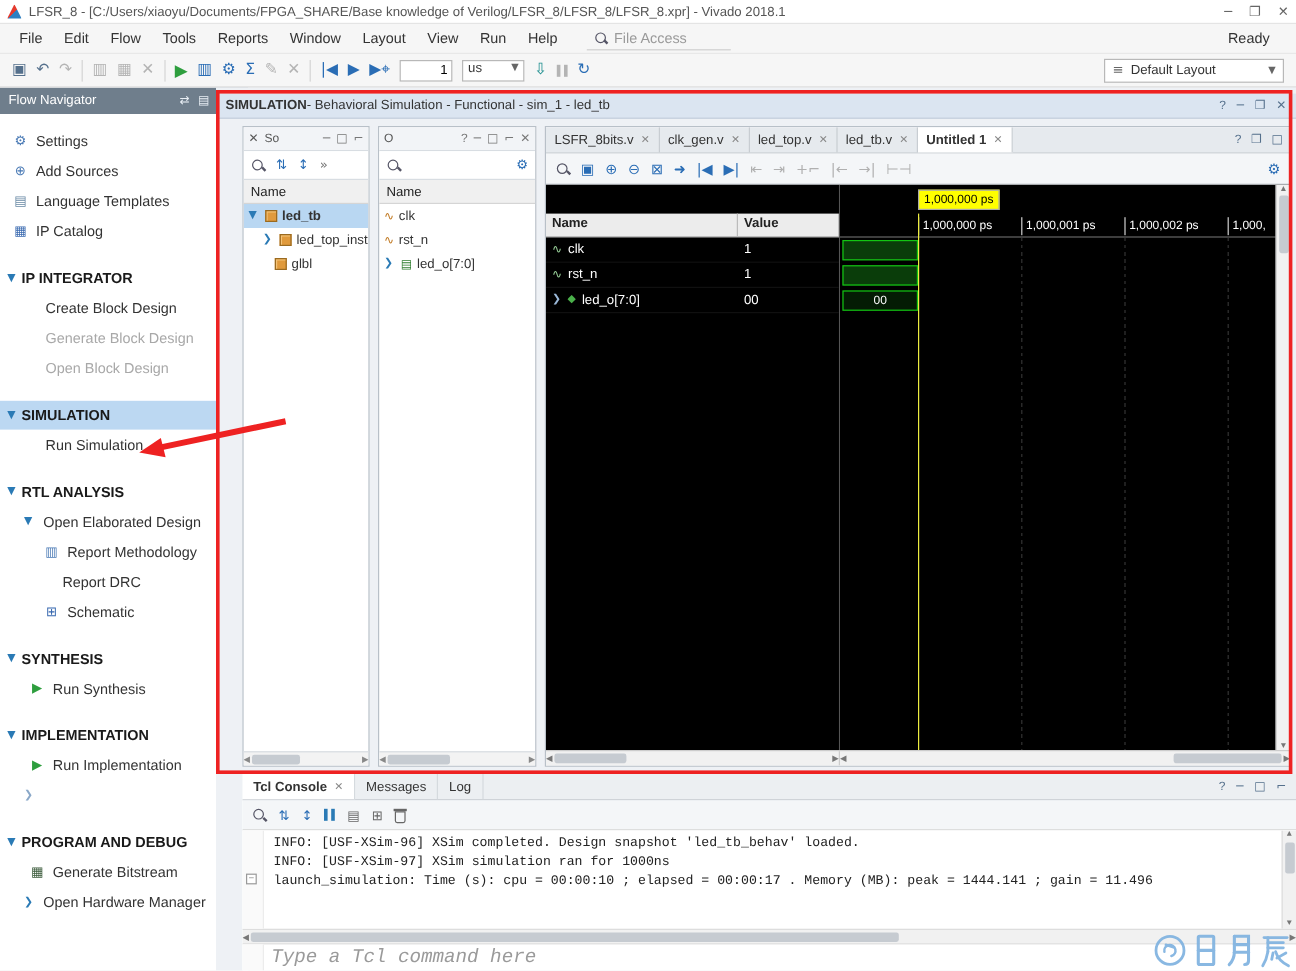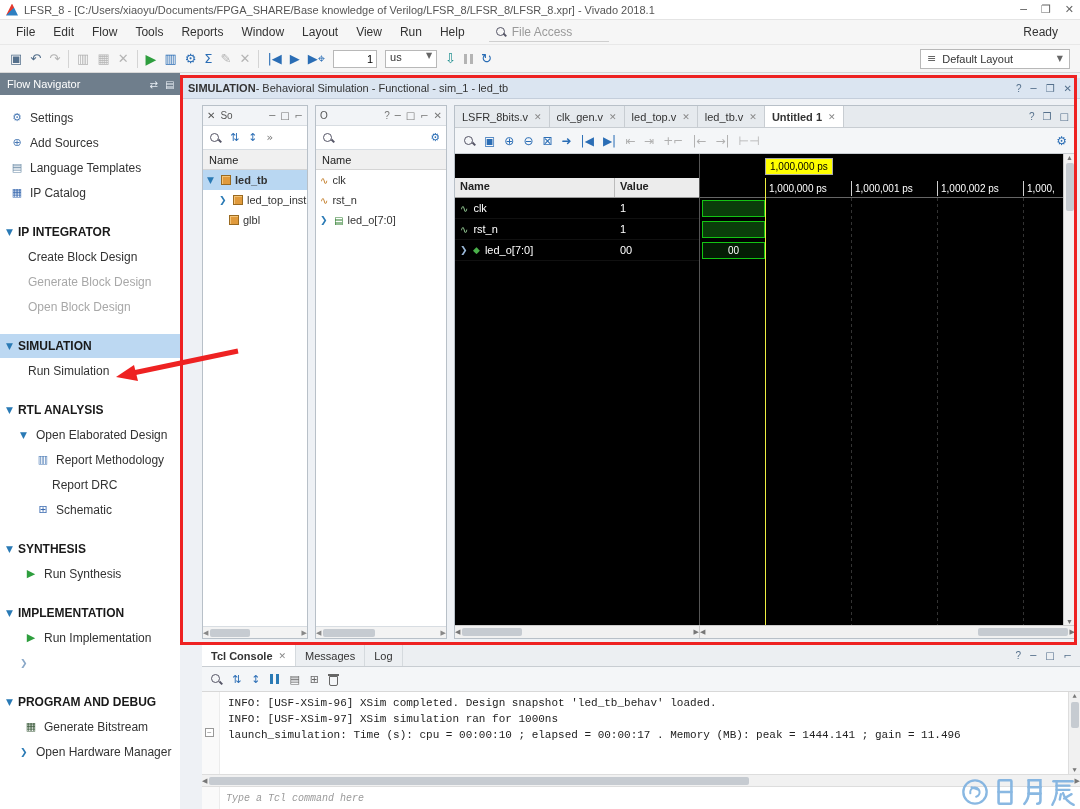--- a/index.html
+++ b/index.html
@@ -30,21 +30,21 @@
   .time-input{width:44px;height:18px;border:1px solid #b8b8b8;text-align:right;font-size:11px;padding:0 3px;background:#fff;}
   .unit-select{width:52px;height:18px;border:1px solid #b8b8b8;background:#fff;display:flex;align-items:flex-start;justify-content:space-between;padding:0 4px;font-size:11px;}
   .layout-select{margin-left:auto;height:20px;border:1px solid #b8b8b8;background:#fff;display:flex;align-items:center;gap:6px;padding:0 6px;font-size:11px;width:150px;}
   .layout-select .caret{margin-left:auto;}
 
   
   .flow-nav{position:absolute;left:0;top:73px;width:208px;bottom:0;background:#fff;border-right:1px solid #ccc;overflow:hidden;}
   .fn-header{height:22px;background:#6f7e8c;color:#fff;display:flex;align-items:center;padding:0 7px;font-size:11px;gap:6px;}
   .fn-header .hicons{margin-left:auto;display:flex;gap:7px;font-size:10px;color:#e8eef4;}
   .fn-body{padding-top:10px;}
-  .fn-item{height:25px;display:flex;align-items:center;gap:6px;padding-left:28px;font-size:12px;color:#333;cursor:default;}
+  .fn-item{height:25px;display:flex;align-items:center;gap:6px;padding-left:38px;font-size:12px;color:#333;cursor:default;}
   .fn-item.top{padding-left:10px;}
   .fn-section{height:24px;display:flex;align-items:center;gap:5px;padding-left:6px;font-weight:bold;color:#1a1a1a;margin-top:15px;font-size:12px;}
   .fn-section .chev{color:#2a7ab5;font-size:9px;}
   .fn-item.disabled{color:#a8a8a8;}
   .fn-section.selected-row{background:#bcd8f2;margin-top:15px;}
   .fn-icon{width:14px;text-align:center;font-size:11px;flex:0 0 14px;}
   .cube{width:10px;height:10px;background:#e09a3c;border:1px solid #9a6a20;box-shadow:inset 1px 1px 0 #f4c377;flex:0 0 10px;}
   .fn-chev{color:#2a7ab5;font-size:9px;width:10px;flex:0 0 10px;}
 
   
@@ -122,21 +122,21 @@
   .ctab.active{background:#fff;font-weight:bold;}
   .console-tabs .ticons{margin-left:auto;display:flex;gap:9px;align-items:center;padding-right:8px;color:#55708c;font-size:10px;}
   .console-toolbar{height:25px;display:flex;align-items:center;gap:10px;padding:0 8px;background:#f4f6f8;border-bottom:1px solid #d8d8d8;}
   .console-out{flex:1;display:flex;background:#fff;overflow:hidden;font-family:"Liberation Mono",monospace;font-size:11px;color:#222;}
   .gutter{width:18px;flex:0 0 18px;background:#fafafa;border-right:1px solid #ececec;position:relative;font-size:9px;color:#888;}
   .fold{position:absolute;left:3px;top:36px;width:9px;height:9px;border:1px solid #999;background:#fff;line-height:7px;text-align:center;font-size:8px;}
   .clines{padding:3px 8px;line-height:16px;white-space:pre;flex:1;overflow:hidden;}
   .cv-scroll{width:12px;flex:0 0 12px;background:#f1f1f1;border-left:1px solid #ddd;display:flex;flex-direction:column;align-items:center;font-size:7px;color:#777;}
   .console-hscroll{height:12px;background:#f1f1f1;border-top:1px solid #ddd;display:flex;align-items:center;font-size:7px;color:#777;}
   .console-input-row{height:23px;border-top:1px solid #ddd;display:flex;align-items:center;background:#fff;}
-  .tcl-input{flex:1;border:none;outline:none;font-family:"Liberation Mono",monospace;font-size:10px;font-style:italic;color:#555;padding:0 6px;}
+  .tcl-input{flex:1;border:none;outline:none;font-family:"Liberation Mono",monospace;font-size:16px;font-style:italic;color:#555;padding:0 6px;}
   .tcl-input::placeholder{color:#9a9a9a;font-style:italic;}
 
   
   .red-rect{position:absolute;left:180px;top:75px;width:897px;height:570px;border:3px solid #ee2222;z-index:50;pointer-events:none;}
   .annot-svg{position:absolute;left:0;top:0;width:1080px;height:809px;z-index:55;pointer-events:none;}
   .watermark{position:absolute;right:4px;bottom:2px;display:flex;align-items:center;gap:3px;z-index:70;opacity:.92;}
 </style>
 </head>
 <body>
 

